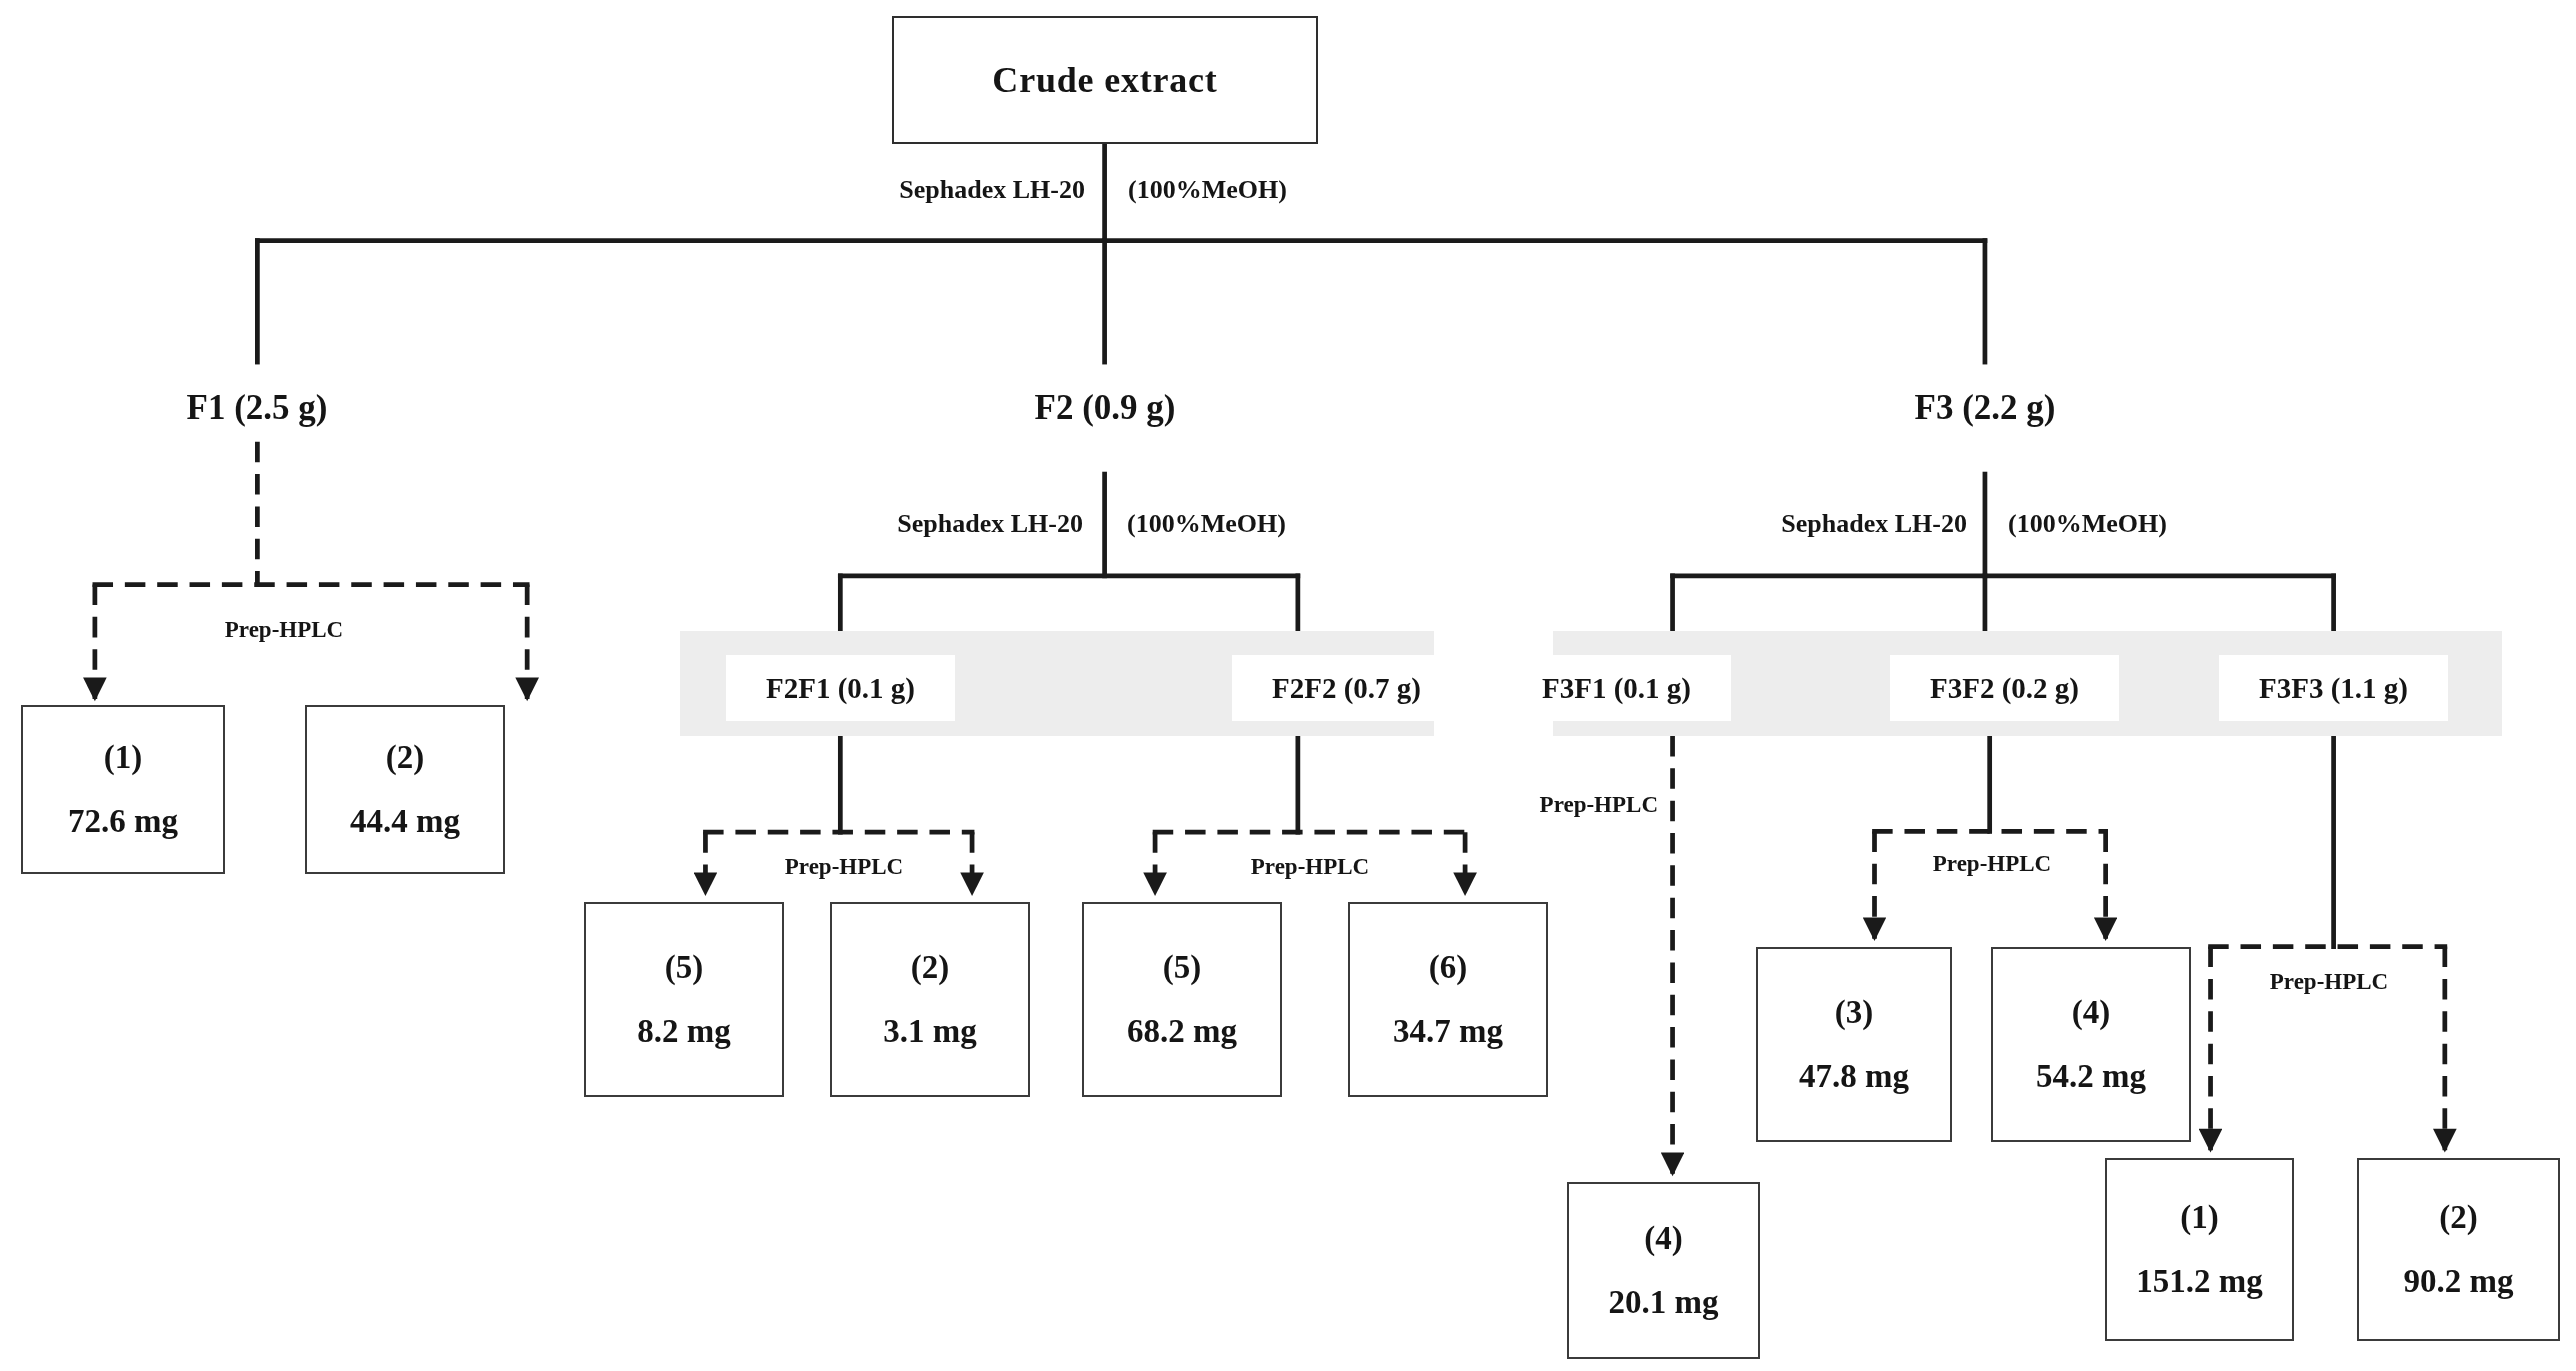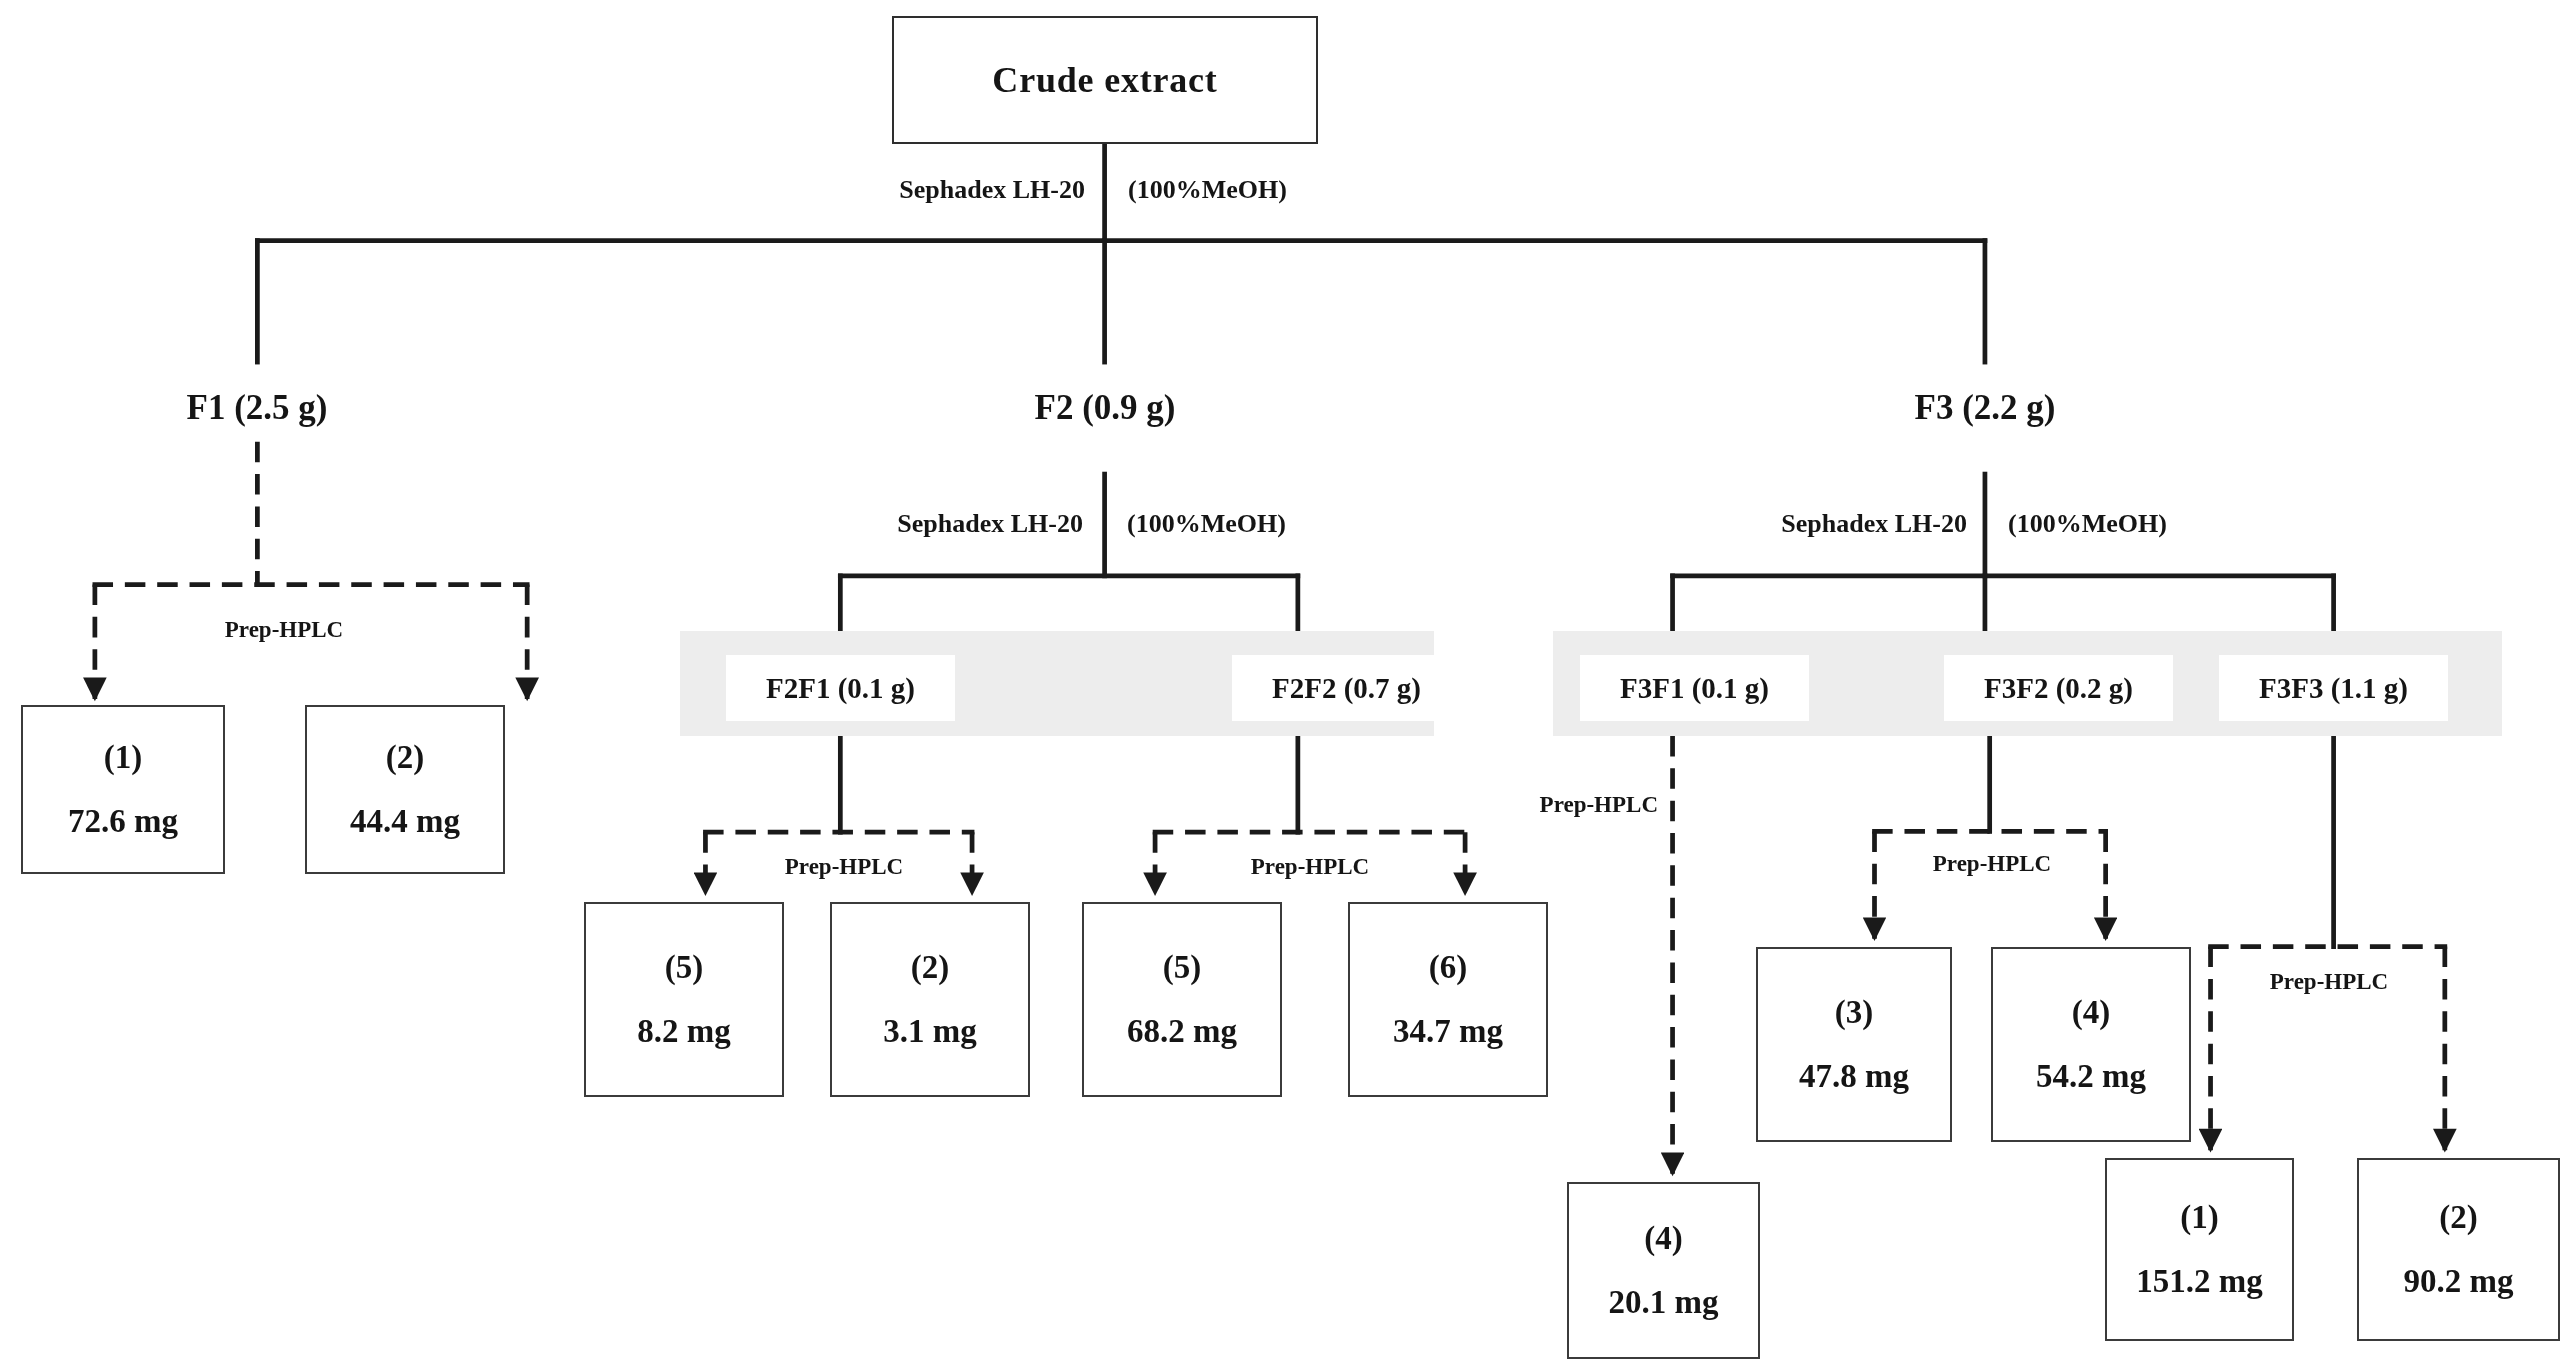--- a/index.html
+++ b/index.html
@@ -189,24 +189,24 @@
   <div class="fraction-label" style="left:99px; top:388px;">F1 (2.5 g)</div>
   <div class="fraction-label" style="left:947px; top:388px;">F2 (0.9 g)</div>
   <div class="fraction-label" style="left:1827px; top:388px;">F3 (2.2 g)</div>
 
   <div class="band-label" style="left:726px;">
       <span>F2F1 (0.1 g)</span>
     </div>
   <div class="band-label" style="left:1232px;">
       <span>F2F2 (0.7 g)</span>
     </div>
-  <div class="band-label" style="left:1580px;">
+  <div class="band-label" style="left:1502px;">
       <span>F3F1 (0.1 g)</span>
     </div>
-  <div class="band-label" style="left:1944px;">
+  <div class="band-label" style="left:1890px;">
       <span>F3F2 (0.2 g)</span>
     </div>
   <div class="band-label" style="left:2219px;">
       <span>F3F3 (1.1 g)</span>
     </div>
 
   <div class="prep-label" style="left:126px; top:617px;">Prep-HPLC</div>
   <div class="prep-label" style="left:686px; top:854px;">Prep-HPLC</div>
   <div class="prep-label" style="left:1152px; top:854px;">Prep-HPLC</div>
   <div class="prep-label right-align" style="left:1382px; top:792px;">Prep-HPLC</div>

